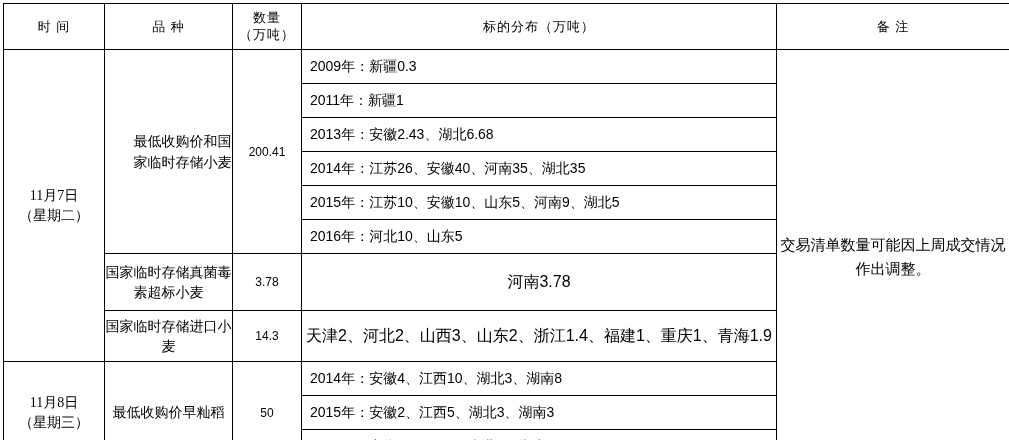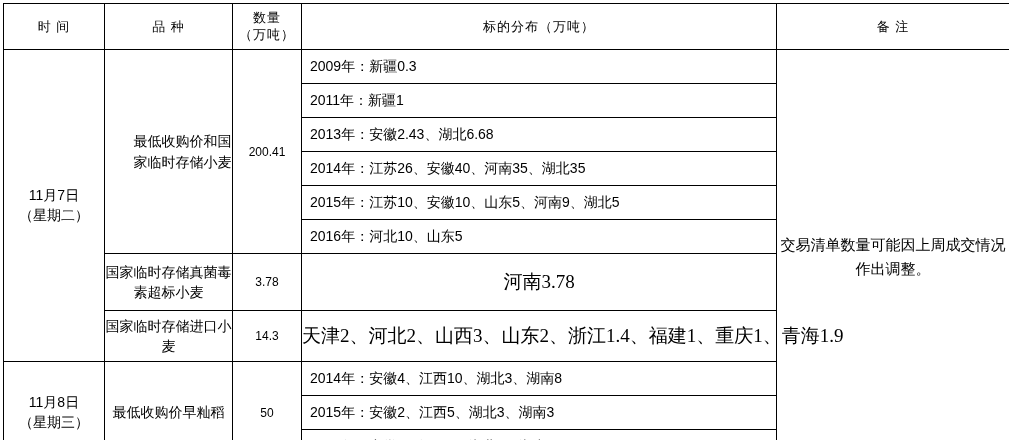--- a/index.html
+++ b/index.html
@@ -48,20 +48,21 @@
   }
   .col-time   { width: 100px; }
   .col-kind   { width: 127px; }
   .col-qty    { width: 68px; }
   .col-dist   { width: 474px; }
   .col-remark { width: 232px; }
 
   .cell-time {
     font-size: 14px;
     line-height: 1.4;
+    font-family: Liberation Serif, serif;
   }
   .cell-kind {
     font-size: 14px;
     line-height: 1.45;
     padding: 3px 6px;
   }
   .cell-qty {
     font-size: 12px;
   }
   .cell-remark {
@@ -91,23 +92,22 @@
   table.dist tr:last-child td {
     border-bottom: 0;
   }
   td.dist-cell {
     padding: 0;
     vertical-align: top;
   }
   td.dist-single {
     text-align: left;
     padding: 0 0 0 8px;
-    font-size: 19px;
+    font-size: 16px;
     white-space: nowrap;
-    font-family: Liberation Serif, serif;
   }
 </style>
 </head>
 <body>
 
 <div class="sheet">
   <table class="main">
     <thead>
       <tr class="hdr">
         <th class="col-time">时 间</th>

